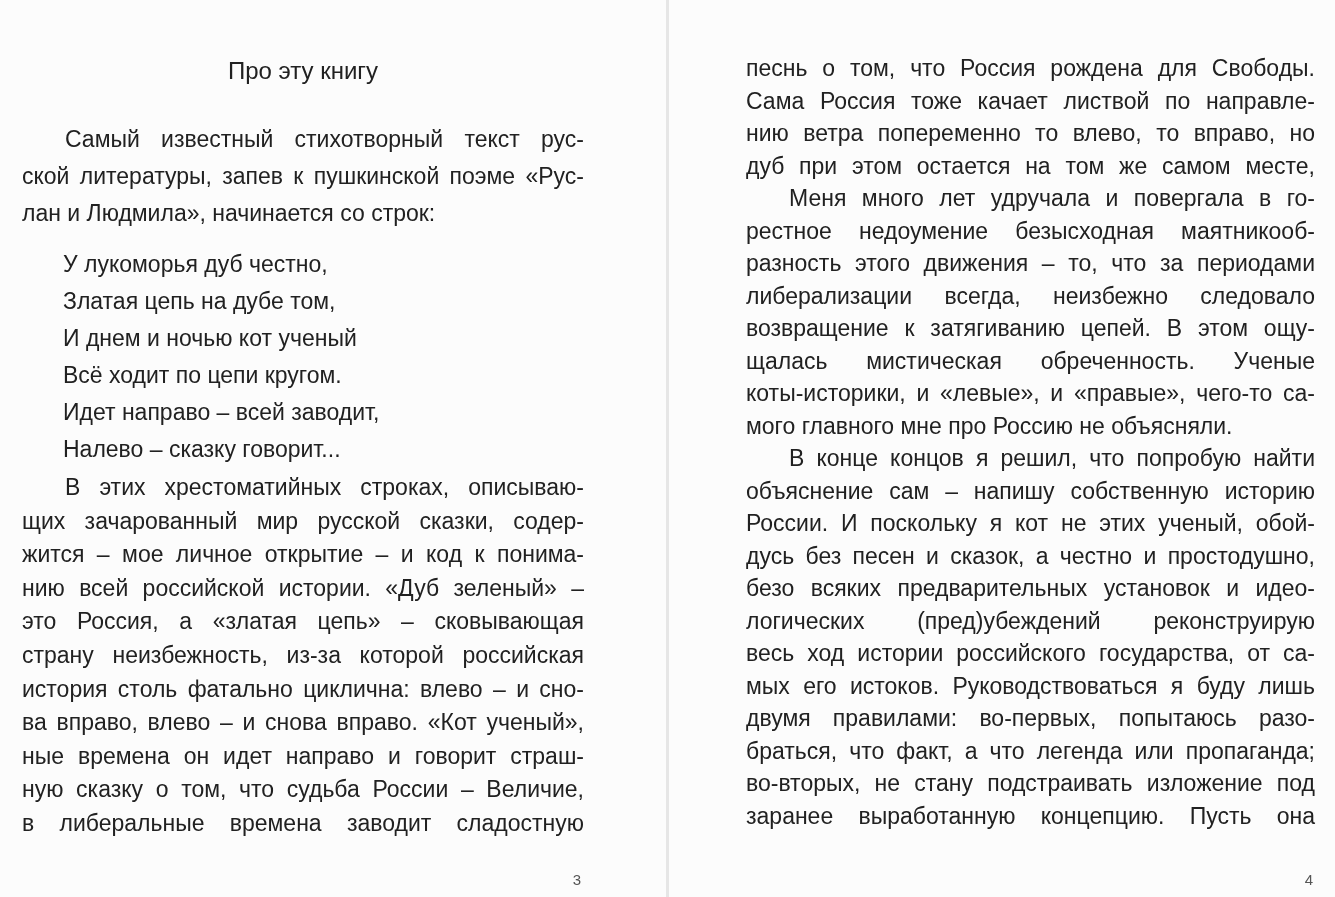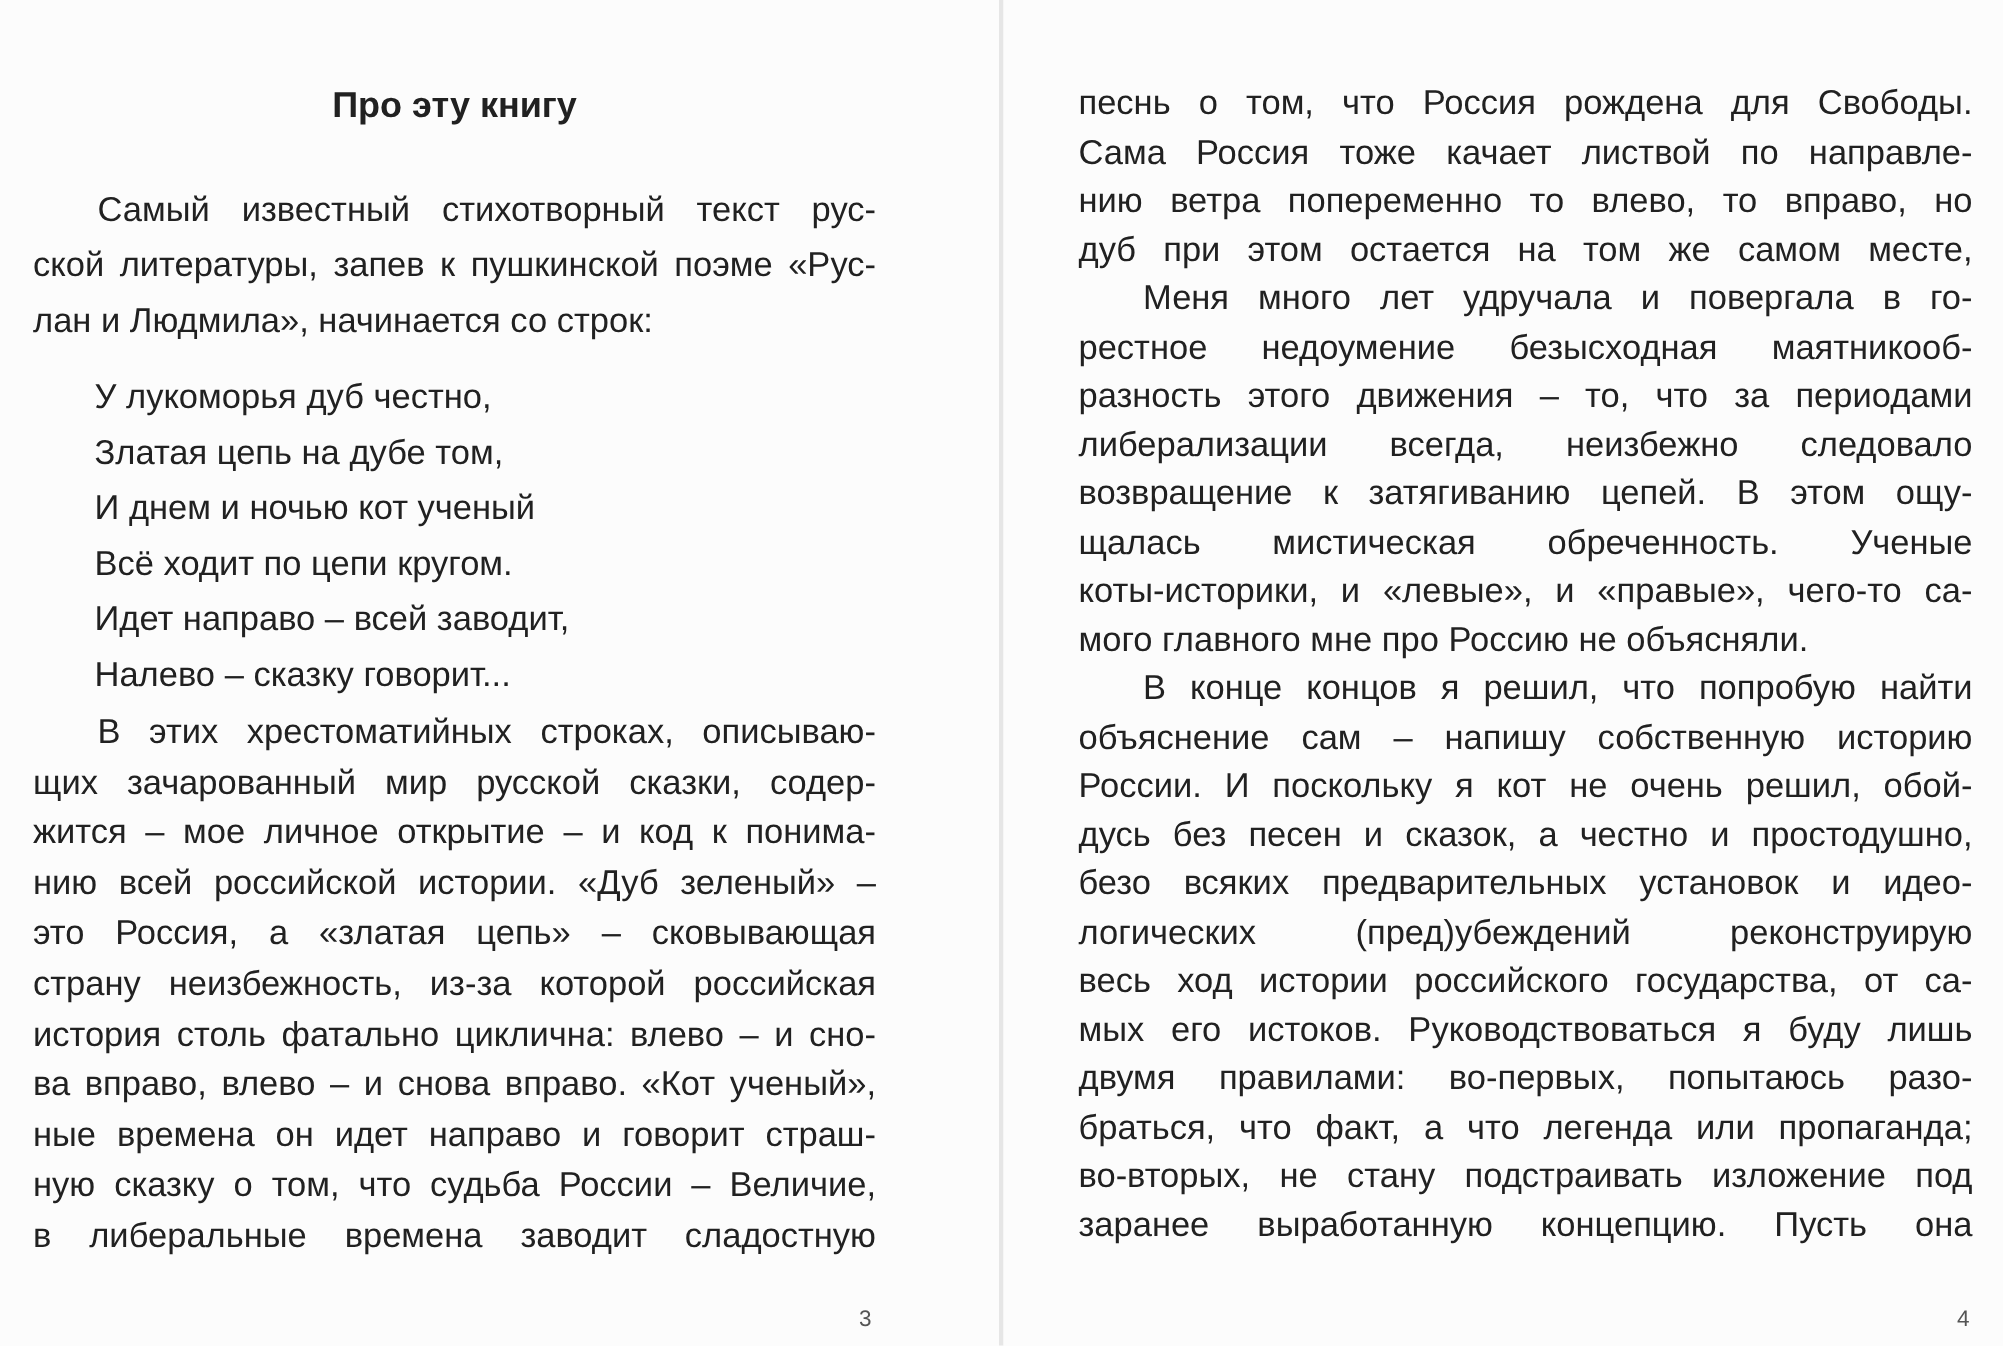--- a/index.html
+++ b/index.html
@@ -5,33 +5,33 @@
   html,body{margin:0;padding:0;}
   body{
     width:1335px;height:897px;overflow:hidden;
     background:#fcfcfc;
     font-family:"Liberation Sans","DejaVu Sans",sans-serif;
     color:#212121;
   }
   .spread{position:relative;display:flex;width:1335px;height:897px;}
   .page{position:relative;flex:0 0 666px;box-sizing:border-box;background:#fcfcfc;}
   .page.left{padding:56px 82px 0 22px;}
-  .page.right{padding:52px 20px 0 50px;}
+  .page.right{padding:52px 20px 0 77px;}
   .divider{flex:0 0 3px;background:#e6e6e6;}
   .content{width:100%;}
   .block{font-size:23px;}
   .line{
     text-align:justify;
     text-align-last:justify;
     white-space:normal;
   }
   .line.end{text-align-last:left;}
   .line.first{text-indent:43px;}
   
-  .block-title{font-weight:700;font-size:24px;line-height:30px;}
+  .block-title{font-weight:400;font-size:24px;line-height:30px;}
   .block-title .line{text-align:center;text-align-last:center;}
   
   .block-verse .line{text-align:left;text-align-last:left;padding-left:41px;}
   
   .pb-0-1{margin-top:35px;line-height:37px;}
   .pb-0-2{margin-top:14px;line-height:37px;}
   .pb-0-3{margin-top:3px;line-height:33.6px;}
   
   .pb-1-0,.pb-1-1,.pb-1-2{line-height:32.5px;}
   .page-number{
@@ -97,21 +97,21 @@
           <div class="line">разность этого движения – то, что за периодами</div>
           <div class="line">либерализации всегда, неизбежно следовало</div>
           <div class="line">возвращение к затягиванию цепей. В этом ощу-</div>
           <div class="line">щалась мистическая обреченность. Ученые</div>
           <div class="line">коты-историки, и «левые», и «правые», чего-то са-</div>
           <div class="line end">мого главного мне про Россию не объясняли.</div>
         </div>
         <div class="block block-para pb-1-2">
           <div class="line first">В конце концов я решил, что попробую найти</div>
           <div class="line">объяснение сам – напишу собственную историю</div>
-          <div class="line">России. И поскольку я кот не очень решил, обой-</div>
+          <div class="line">России. И поскольку я кот не этих ученый, обой-</div>
           <div class="line">дусь без песен и сказок, а честно и простодушно,</div>
           <div class="line">безо всяких предварительных установок и идео-</div>
           <div class="line">логических (пред)убеждений реконструирую</div>
           <div class="line">весь ход истории российского государства, от са-</div>
           <div class="line">мых его истоков. Руководствоваться я буду лишь</div>
           <div class="line">двумя правилами: во-первых, попытаюсь разо-</div>
           <div class="line">браться, что факт, а что легенда или пропаганда;</div>
           <div class="line">во-вторых, не стану подстраивать изложение под</div>
           <div class="line">заранее выработанную концепцию. Пусть она</div>
         </div>

